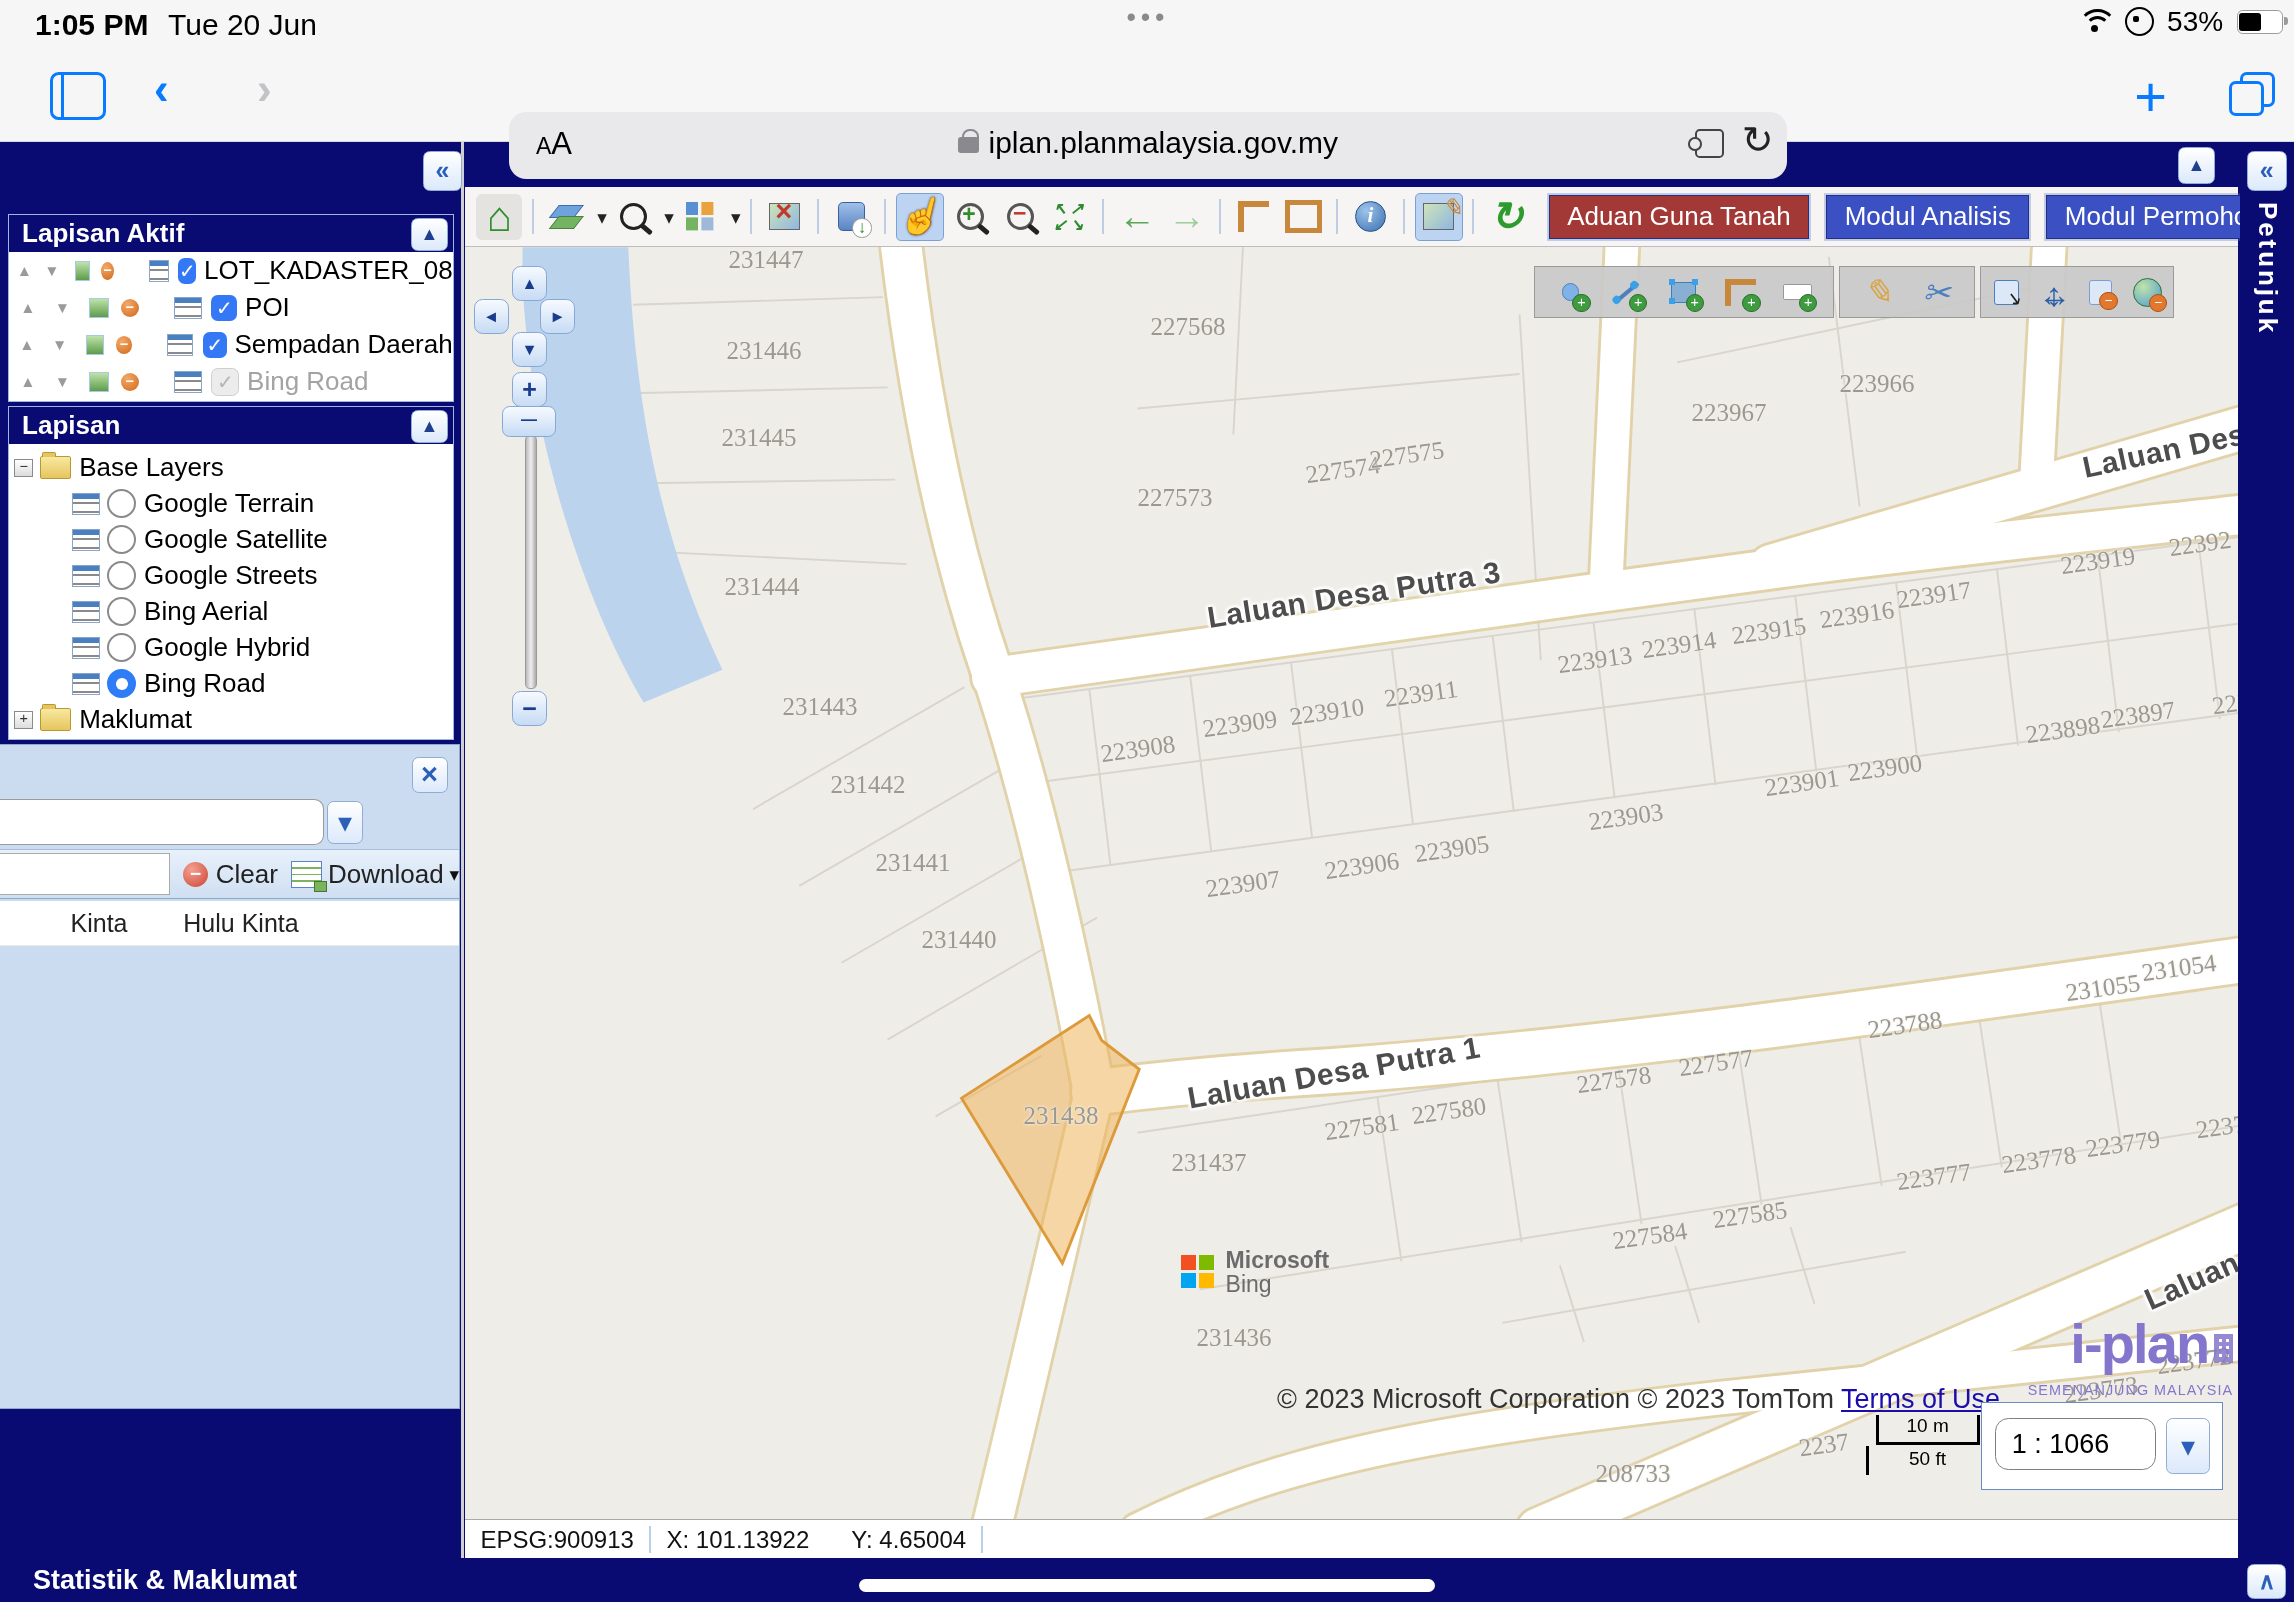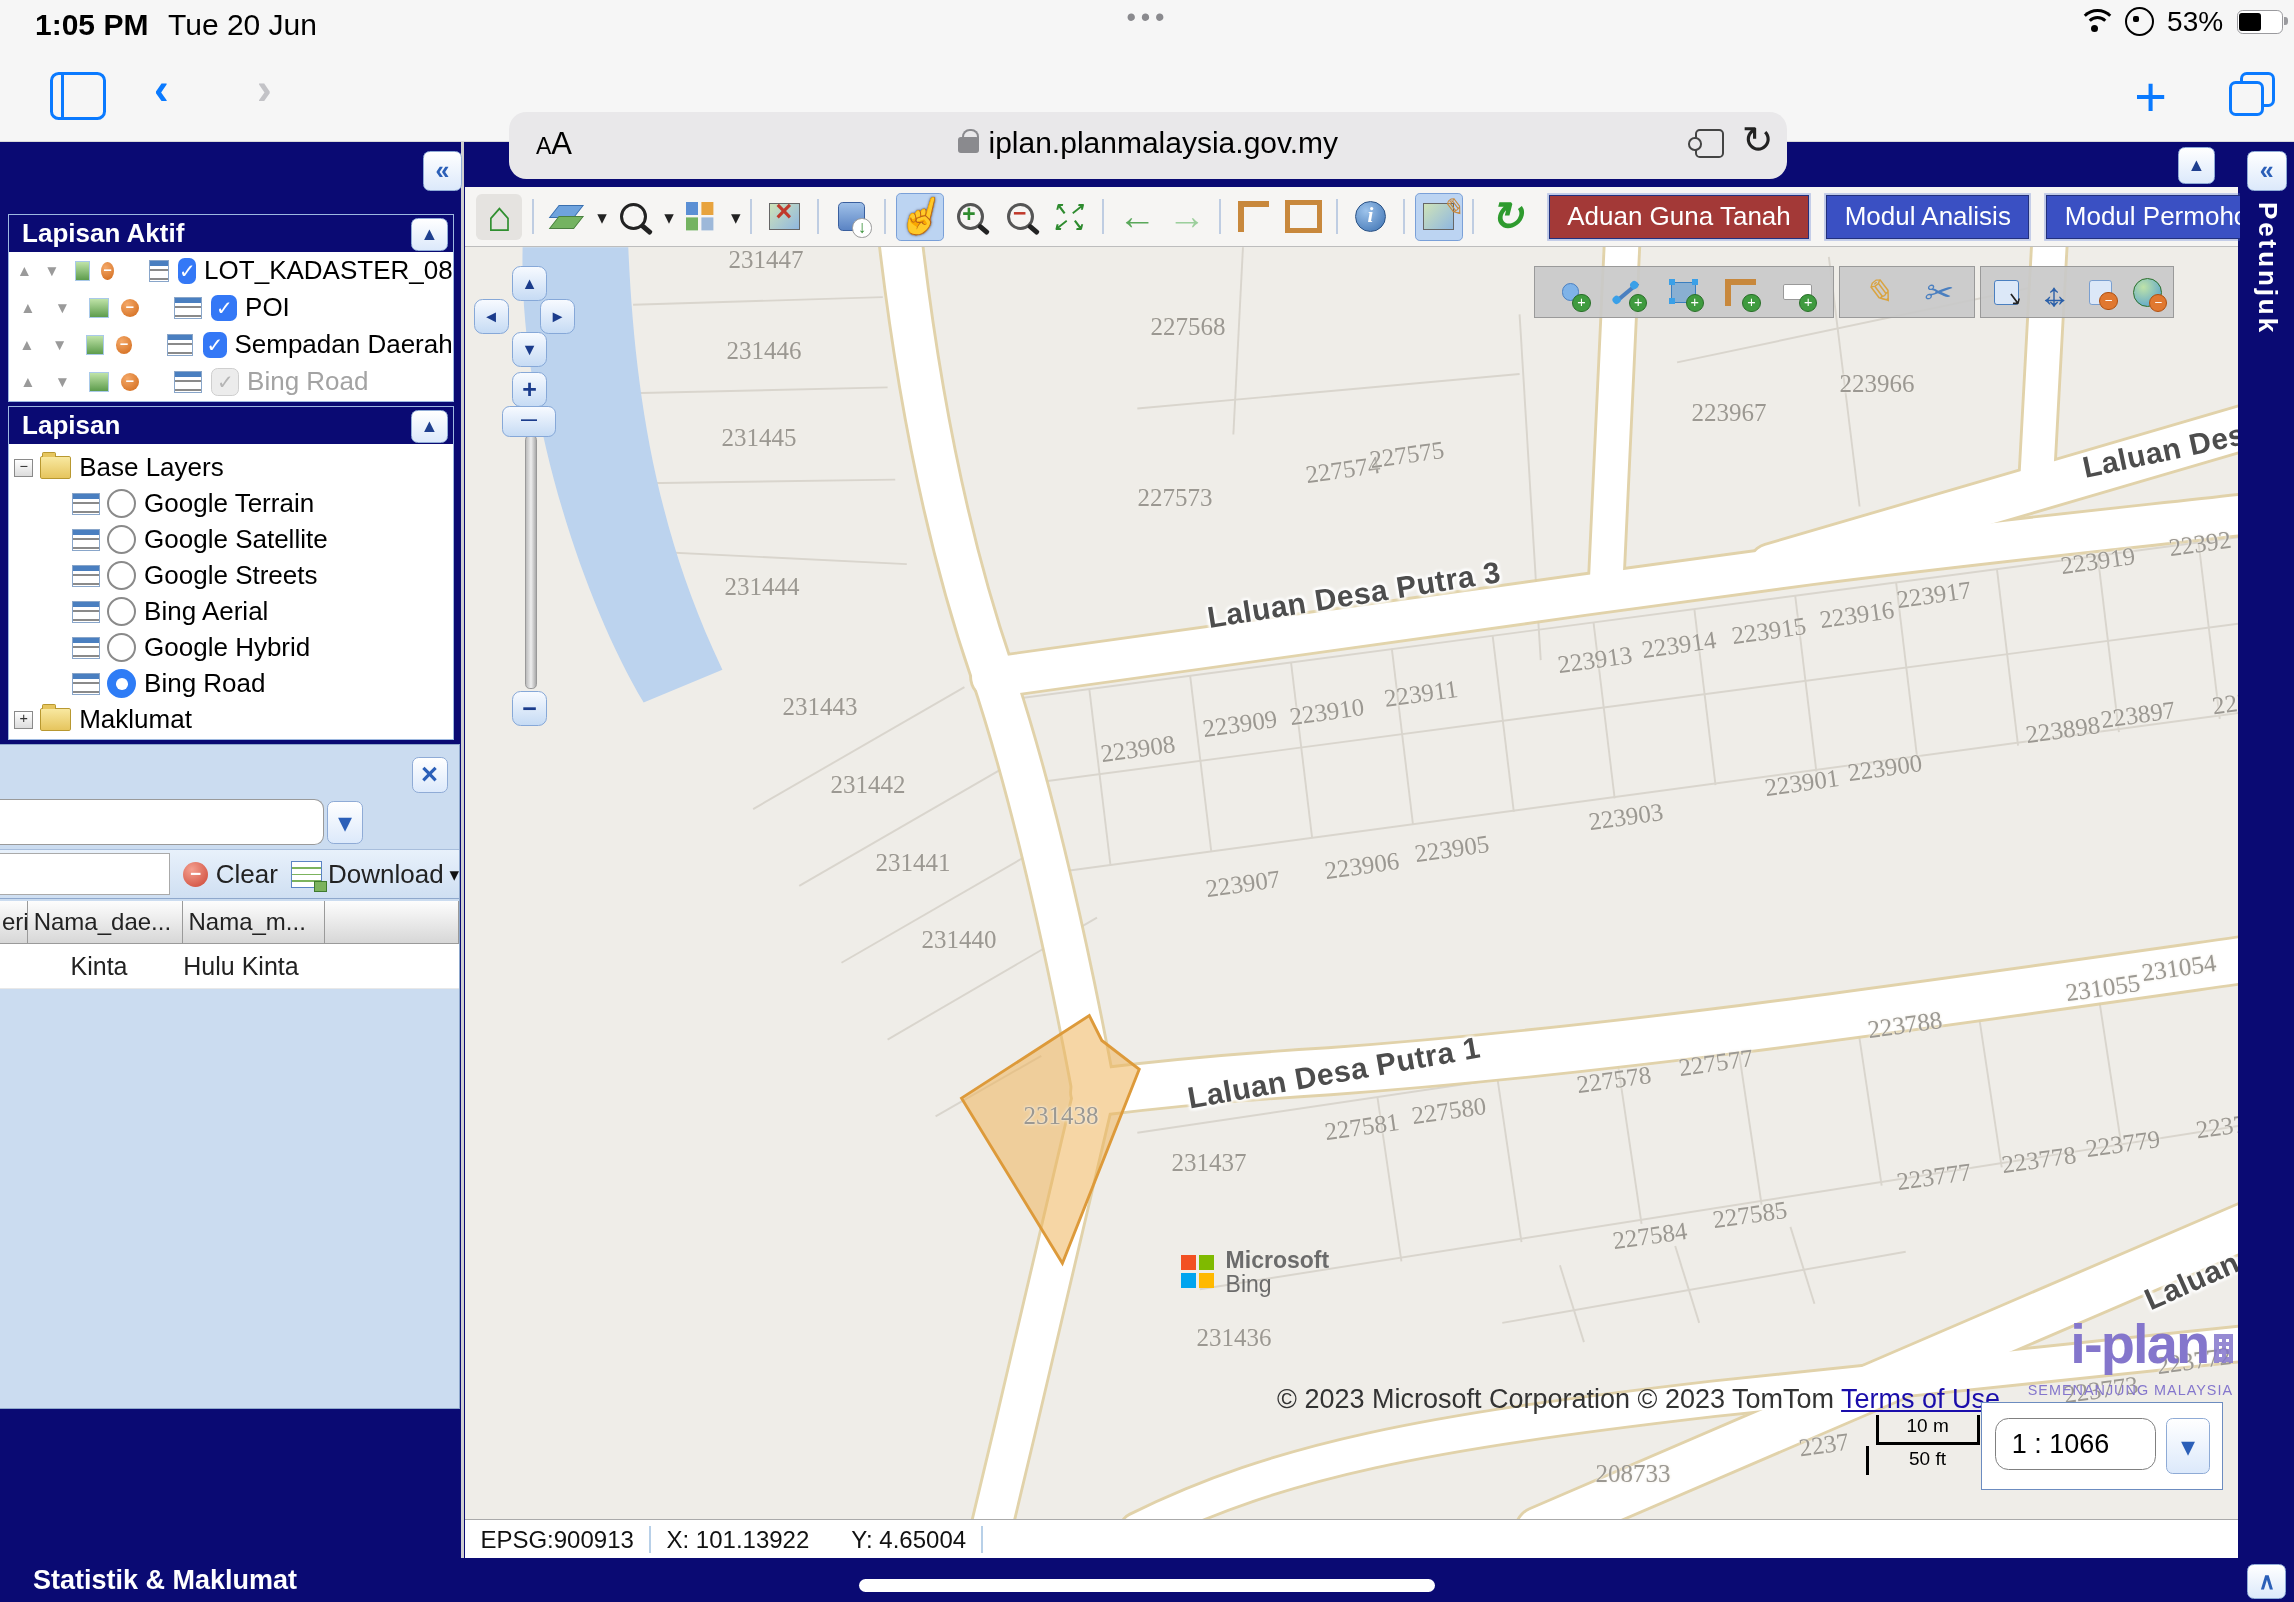--- a/index.html
+++ b/index.html
@@ -364,27 +364,20 @@
             <span class="clear-ic"></span>
             <span>Clear</span>
           </span>
         <span class="res-btn">
             <span class="dl-ic"></span>
             <span>Download</span>
             <span class="dl-caret">▾</span>
           </span>
       </div>
       <div id="res-table">
-        <div class="trowline hdr">
-
-        <div class="tcell c0">eri</div>
-            <div class="tcell c1">Nama_dae...</div>
-            <div class="tcell c2">Nama_m...</div>
-            <div class="tcell c3"></div>
-          </div>
         <div class="trowline bodyrow">
 
         <div class="tcell c0"></div>
             <div class="tcell c1">Kinta</div>
             <div class="tcell c2">Hulu Kinta</div>
             <div class="tcell c3"></div>
           </div>
       </div>
     </div>
   </div>

